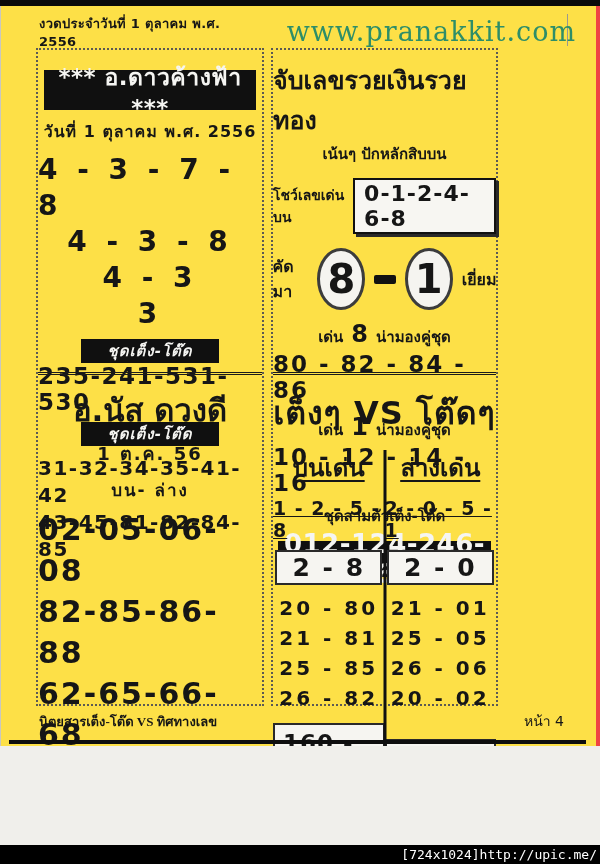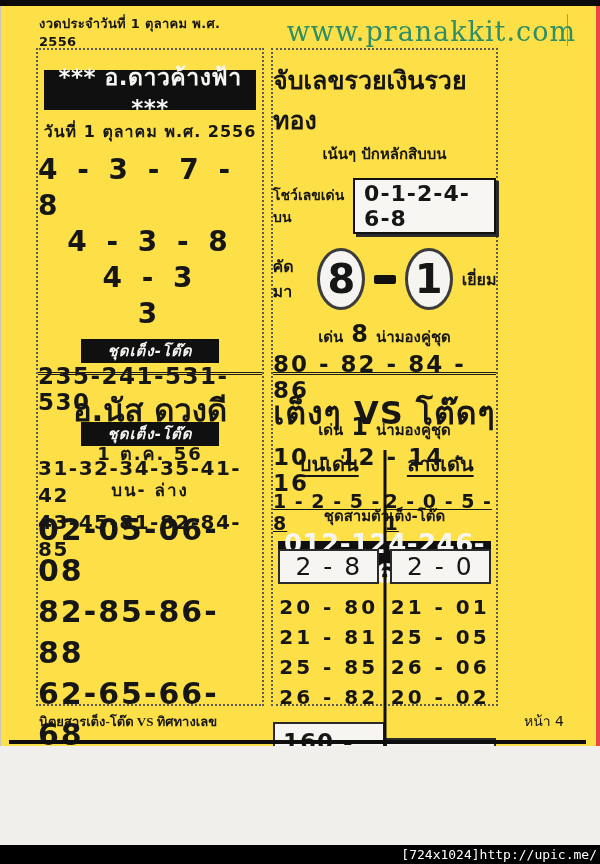--- a/index.html
+++ b/index.html
@@ -58,23 +58,23 @@
   .den-num { font-size:24px; font-weight:bold; }
   .den-pairs { font-size:23px; font-weight:bold; letter-spacing:2px; margin-top:2px; }
   .triple-label { margin-top:8px; font-size:15px; font-weight:bold; }
   .rt-barwrap { margin-top:5px; }
 
   .vs-title { margin-top:12px; font-size:32px; font-weight:bold; letter-spacing:1px; }
   .vs-table { position:relative; width:100%; flex:1; margin-top:10px; }
   .vs-table::before { content:""; position:absolute; left:50%; top:2px; bottom:14px; width:3px; background:#111; transform:translateX(-50%); }
   .vs-row { display:flex; }
   .vs-cell { width:50%; display:flex; justify-content:center; align-items:center; }
-  .col-head { font-size:20px; font-weight:bold; text-decoration:underline; text-underline-offset:4px; }
+  .col-head { font-size:24px; font-weight:bold; text-decoration:underline; text-underline-offset:4px; }
   .digits { font-size:19px; font-weight:bold; letter-spacing:1px; margin-top:10px;text-decoration:underline; }
-  .boxed-pair { border:2px solid #2a2a2a; background:#f6f5f1; padding:1px 15px; font-size:25px; font-weight:normal; letter-spacing:2px; margin-top:15px; }
+  .boxed-pair { border:2px solid #2a2a2a; background:#f6f5f1; padding:1px 15px; font-size:25px; font-weight:bold; letter-spacing:2px; margin-top:9px; }
   .pair-line { font-size:20px; font-weight:bold; letter-spacing:3px; line-height:30px; }
   .pairs-block { margin-top:8px; }
   .vs-bottom { display:flex; margin-top:10px; }
   .big-box { border:2px solid #2a2a2a; background:#f6f5f1; display:flex; flex-direction:column; align-items:center; padding:3px 8px; }
   .bb-line { font-size:23px; font-weight:bold; letter-spacing:1px; line-height:30px; }
   .bb-label { font-size:16px; font-weight:bold; text-decoration:underline; text-underline-offset:3px; }
   .bb-value { font-size:27px; font-weight:bold; letter-spacing:2px; line-height:32px; }
 
   .pagefoot { position:absolute; top:704px; left:38px; right:32px; display:flex; justify-content:space-between; align-items:center; }
   .foot-left { font-size:13px; font-weight:bold;font-family:Liberation Serif, serif; }

